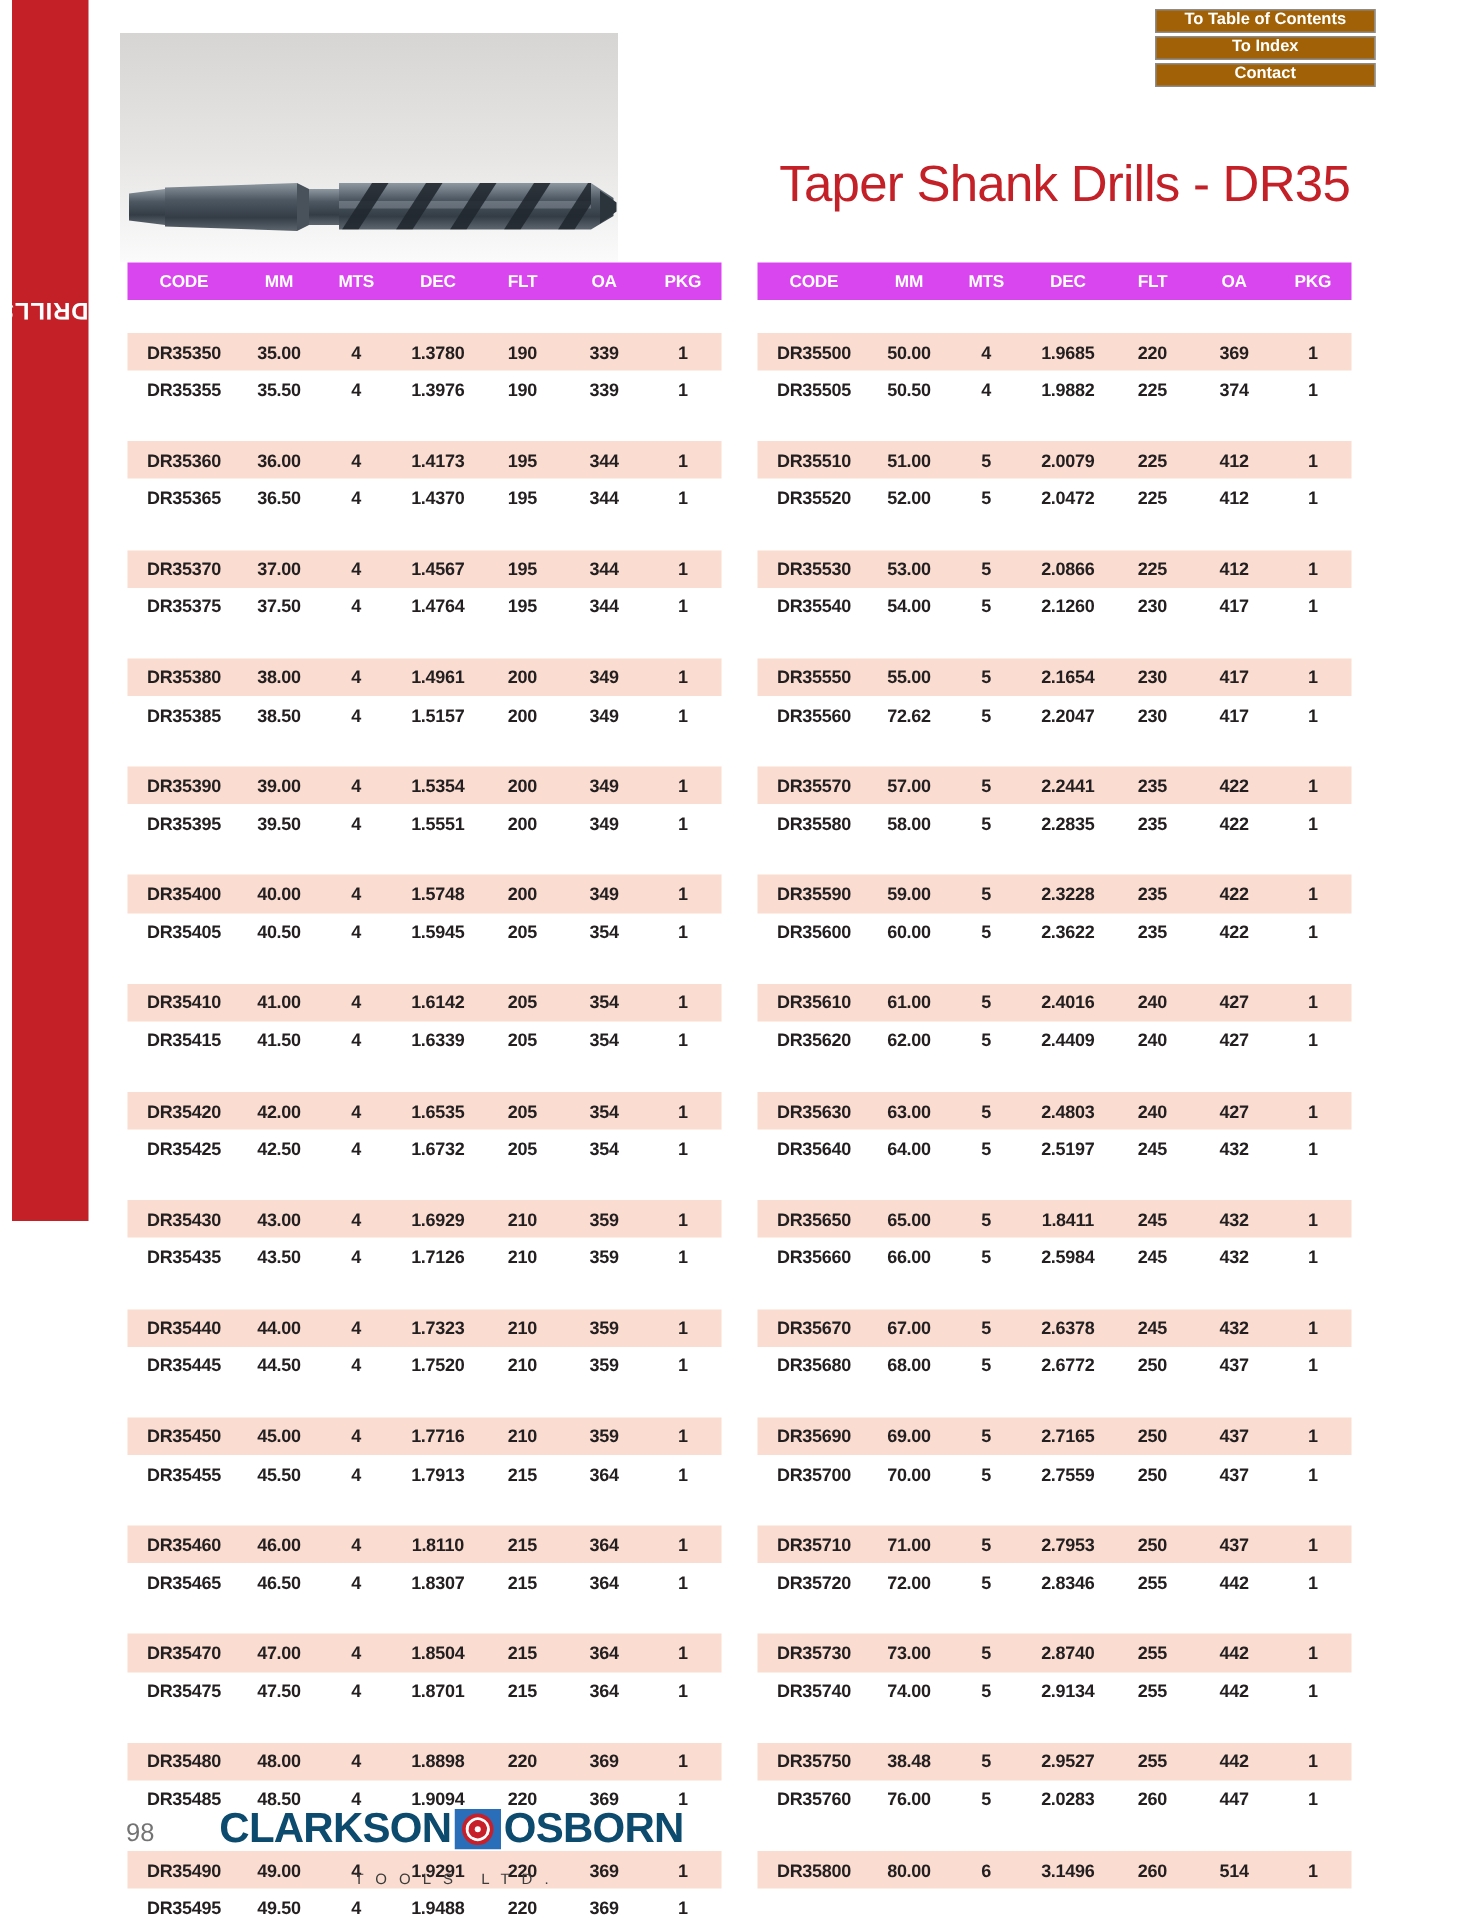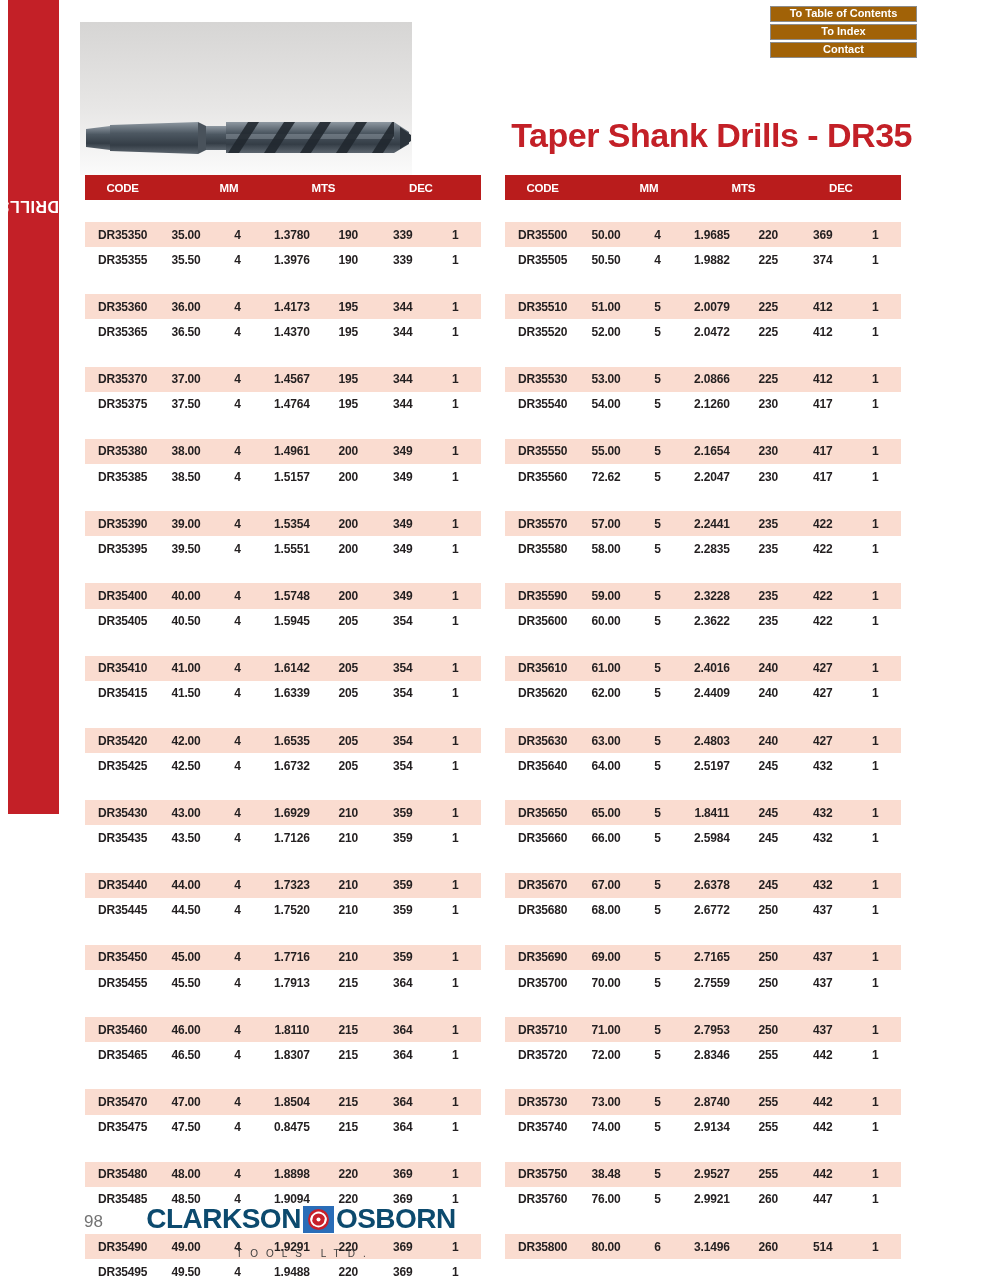--- a/index.html
+++ b/index.html
@@ -16,28 +16,28 @@
   .nav{position:absolute;top:6px;right:72px;width:147px;}
   .nav-btn{box-sizing:border-box;width:147px;height:16px;margin-bottom:2px;background:#a16207;
         border:1px solid #8c8c8c;color:#fff;font-weight:700;font-size:11px;line-height:13px;
         text-align:center;cursor:pointer;}
 
   
   .photo{position:absolute;left:80px;top:22px;width:332px;height:153px;}
   .photo svg{display:block;}
 
   
-  .title{position:absolute;left:425px;top:104px;width:475px;margin:12px;text-align:right;
-        font-size:34px;font-weight:700;letter-spacing:-0.5px;color:var(--brand-red,#C32027);}
+  .title{position:absolute;left:425px;top:104px;width:475px;margin:0;text-align:right;
+        font-size:34px;font-weight:400;letter-spacing:-0.5px;color:var(--brand-red,#C32027);}
 
   
   .dtable{position:absolute;top:175px;width:396px;--cols:19% 13% 13% 14.5% 14% 13.5% 13%;}
   .dtable.left{left:85px;}
   .dtable.right{left:505px;}
-  .thead{height:25px;background:#b91c1c;display:grid;grid-template-columns:var(--cols);align-items:center;gap:43px;}
+  .thead{height:25px;background:#d946ef;display:grid;grid-template-columns:var(--cols);align-items:center;}
   .thead .tcell{color:#fff;font-size:11.5px;}
   .tbody{margin-top:7px;}
   .trow{height:25.15px;display:grid;grid-template-columns:var(--cols);align-items:center;}
   .trow.pink{background:var(--stripe-pink,#FADCD0);margin-top:22px;}
   .tcell{text-align:center;font-size:12px;font-weight:700;letter-spacing:-0.2px;}
 
   
   .footer-page{position:absolute;left:84px;top:1212px;font-size:17px;font-weight:400;color:#737373;}
   .logo{position:absolute;left:136px;top:1203px;width:330px;}
   .logo-main{display:flex;align-items:center;justify-content:center;font-size:28px;font-weight:700;
@@ -333,21 +333,21 @@
           <div class="tcell">4</div>
           <div class="tcell">1.8504</div>
           <div class="tcell">215</div>
           <div class="tcell">364</div>
           <div class="tcell">1</div>
         </div>
         <div class="trow white">
           <div class="tcell">DR35475</div>
           <div class="tcell">47.50</div>
           <div class="tcell">4</div>
-          <div class="tcell">0.8475</div>
+          <div class="tcell">1.8701</div>
           <div class="tcell">215</div>
           <div class="tcell">364</div>
           <div class="tcell">1</div>
         </div>
         <div class="trow pink">
           <div class="tcell">DR35480</div>
           <div class="tcell">48.00</div>
           <div class="tcell">4</div>
           <div class="tcell">1.8898</div>
           <div class="tcell">220</div>
@@ -635,21 +635,21 @@
           <div class="tcell">5</div>
           <div class="tcell">2.9527</div>
           <div class="tcell">255</div>
           <div class="tcell">442</div>
           <div class="tcell">1</div>
         </div>
         <div class="trow white">
           <div class="tcell">DR35760</div>
           <div class="tcell">76.00</div>
           <div class="tcell">5</div>
-          <div class="tcell">2.9921</div>
+          <div class="tcell">2.0283</div>
           <div class="tcell">260</div>
           <div class="tcell">447</div>
           <div class="tcell">1</div>
         </div>
         <div class="trow pink">
           <div class="tcell">DR35800</div>
           <div class="tcell">80.00</div>
           <div class="tcell">6</div>
           <div class="tcell">3.1496</div>
           <div class="tcell">260</div>

